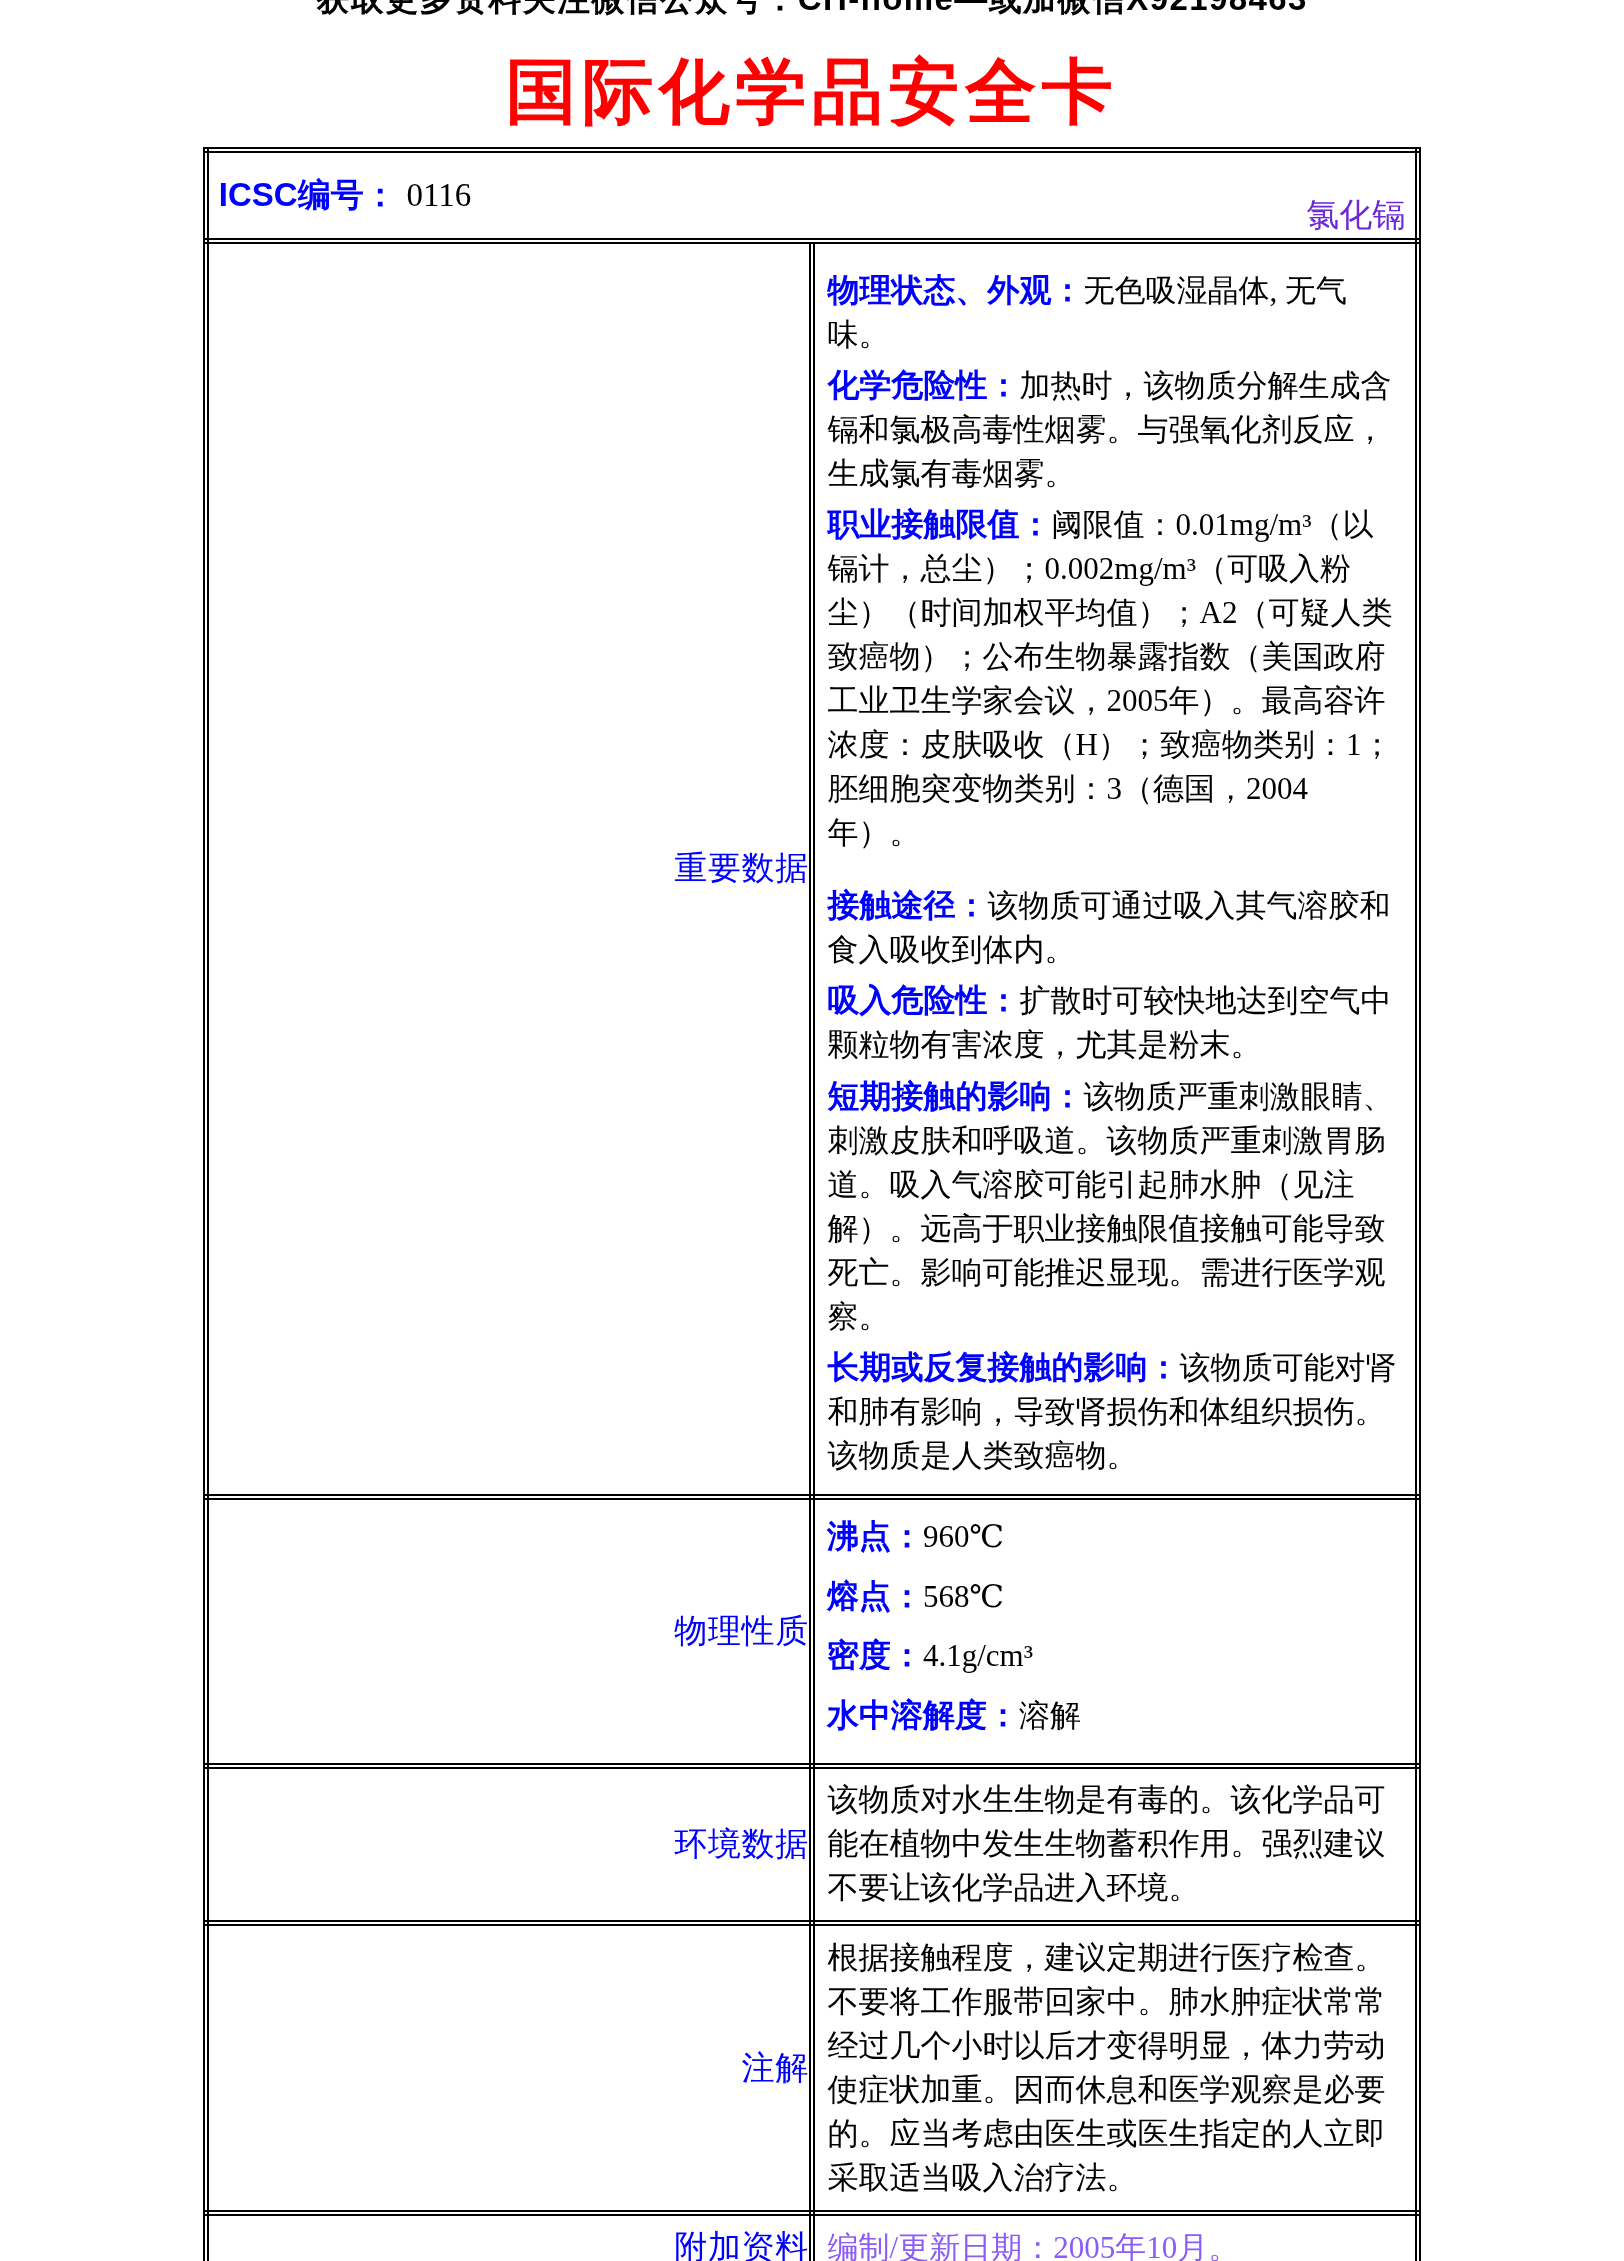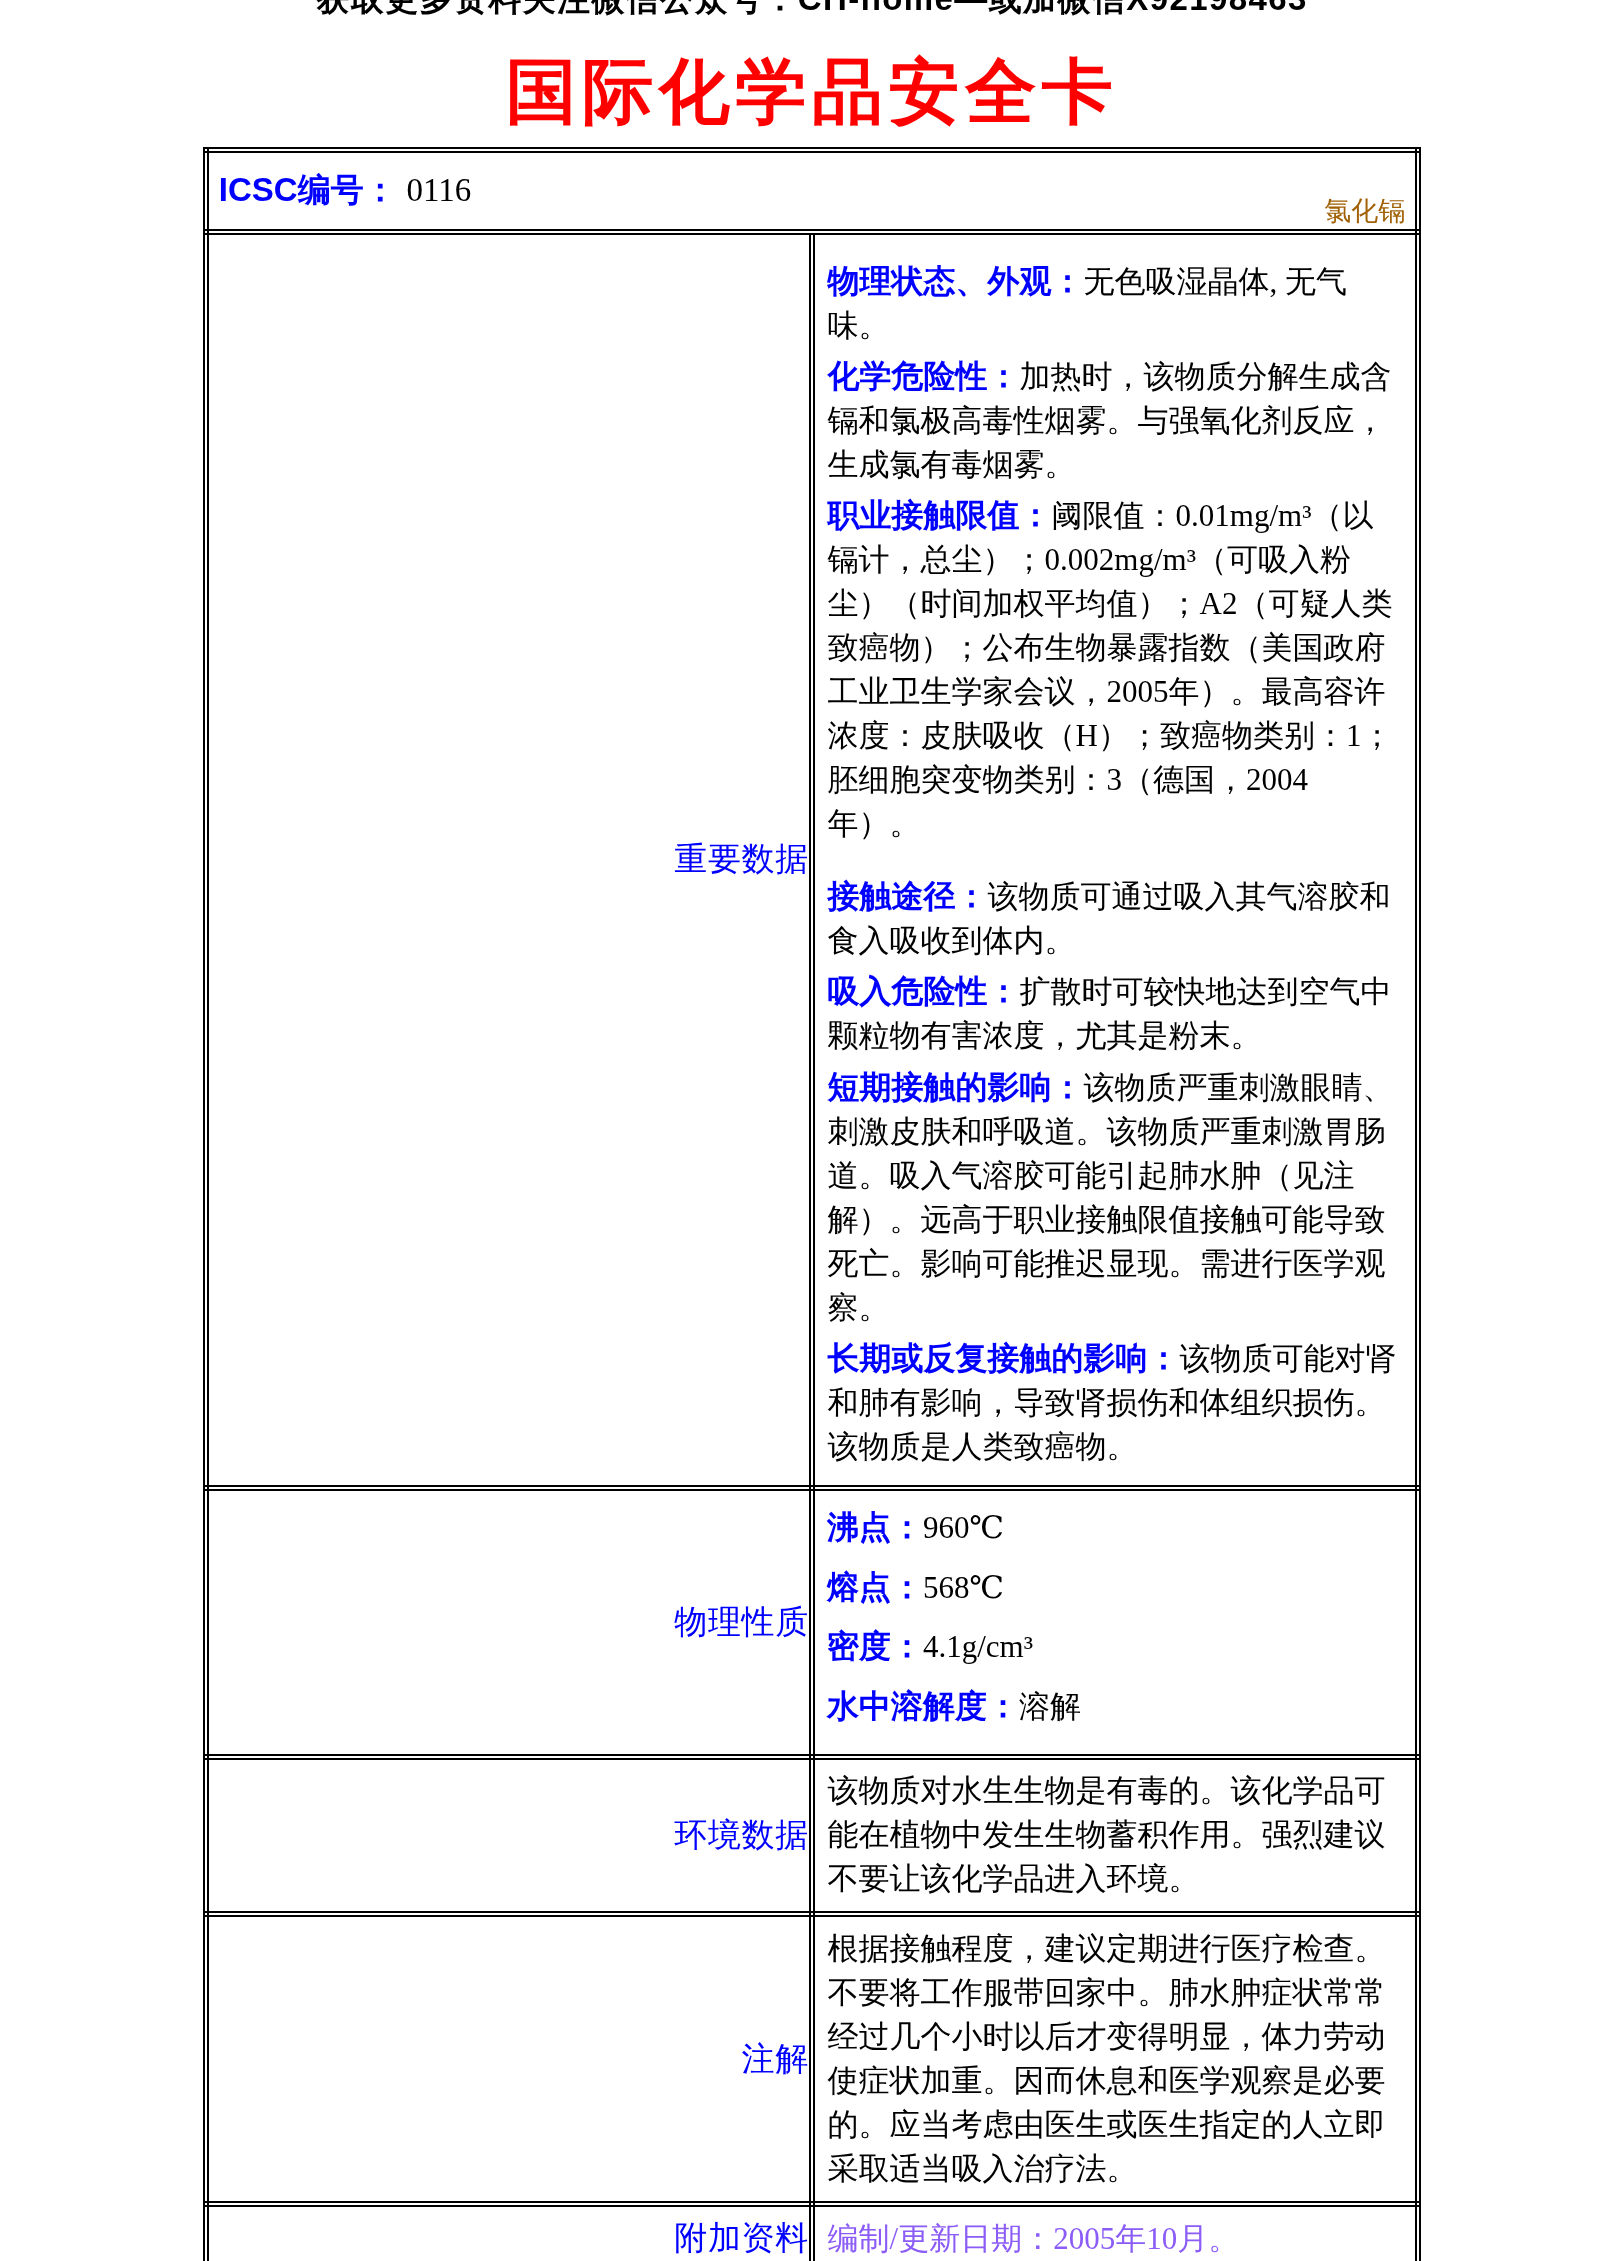--- a/index.html
+++ b/index.html
@@ -60,21 +60,21 @@
   
   tr.row-icsc td { height:57px; padding:0 9.8px; }
   .icsc-flex { display:flex; justify-content:space-between; align-items:center; }
   .icsc-left { font-size:33px; }
   .icsc-label {
     color:#0000ff;
     font-family:"Liberation Sans","DejaVu Sans",sans-serif;
     font-weight:bold;
   }
   .icsc-number { color:#000; padding-left:9.8px; }
-  .chem-name { font-size:27px; color:#a16207;margin-top:40px; }
+  .chem-name { font-size:33px; color:#6d28d9;margin-top:40px; }
   
   tr.row-important td.content-cell { vertical-align:top; padding-top:24px; height:781px; }
   p.para { margin:0 0 6.3px 0; }
   p.para.gap-top { margin-top:28px; }
   .plabel {
     color:#0000ff;
     font-family:"Liberation Sans","DejaVu Sans",sans-serif;
     font-weight:bold;
     font-size:32px;
   }

